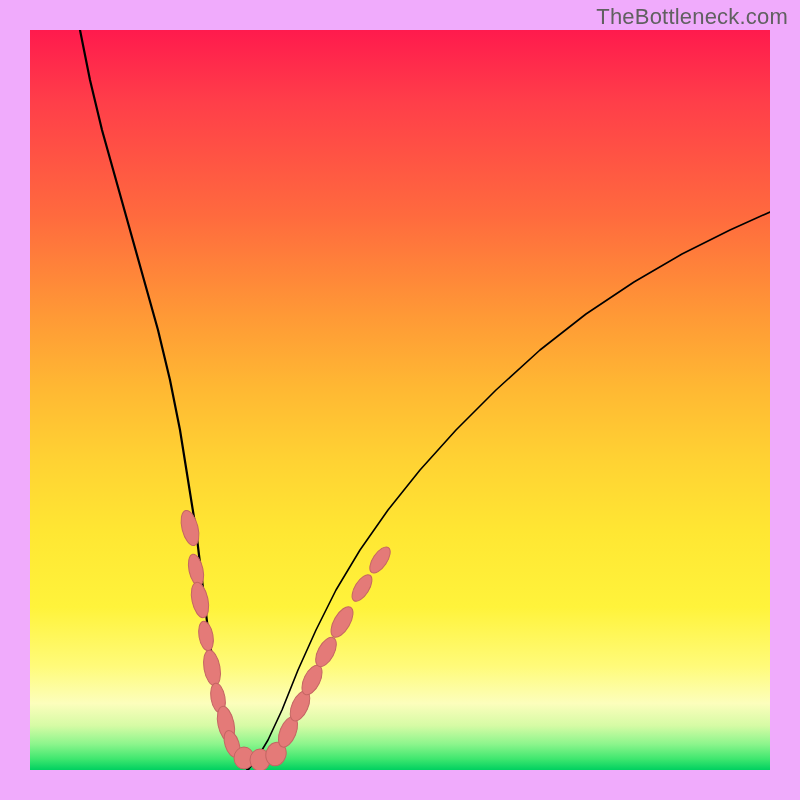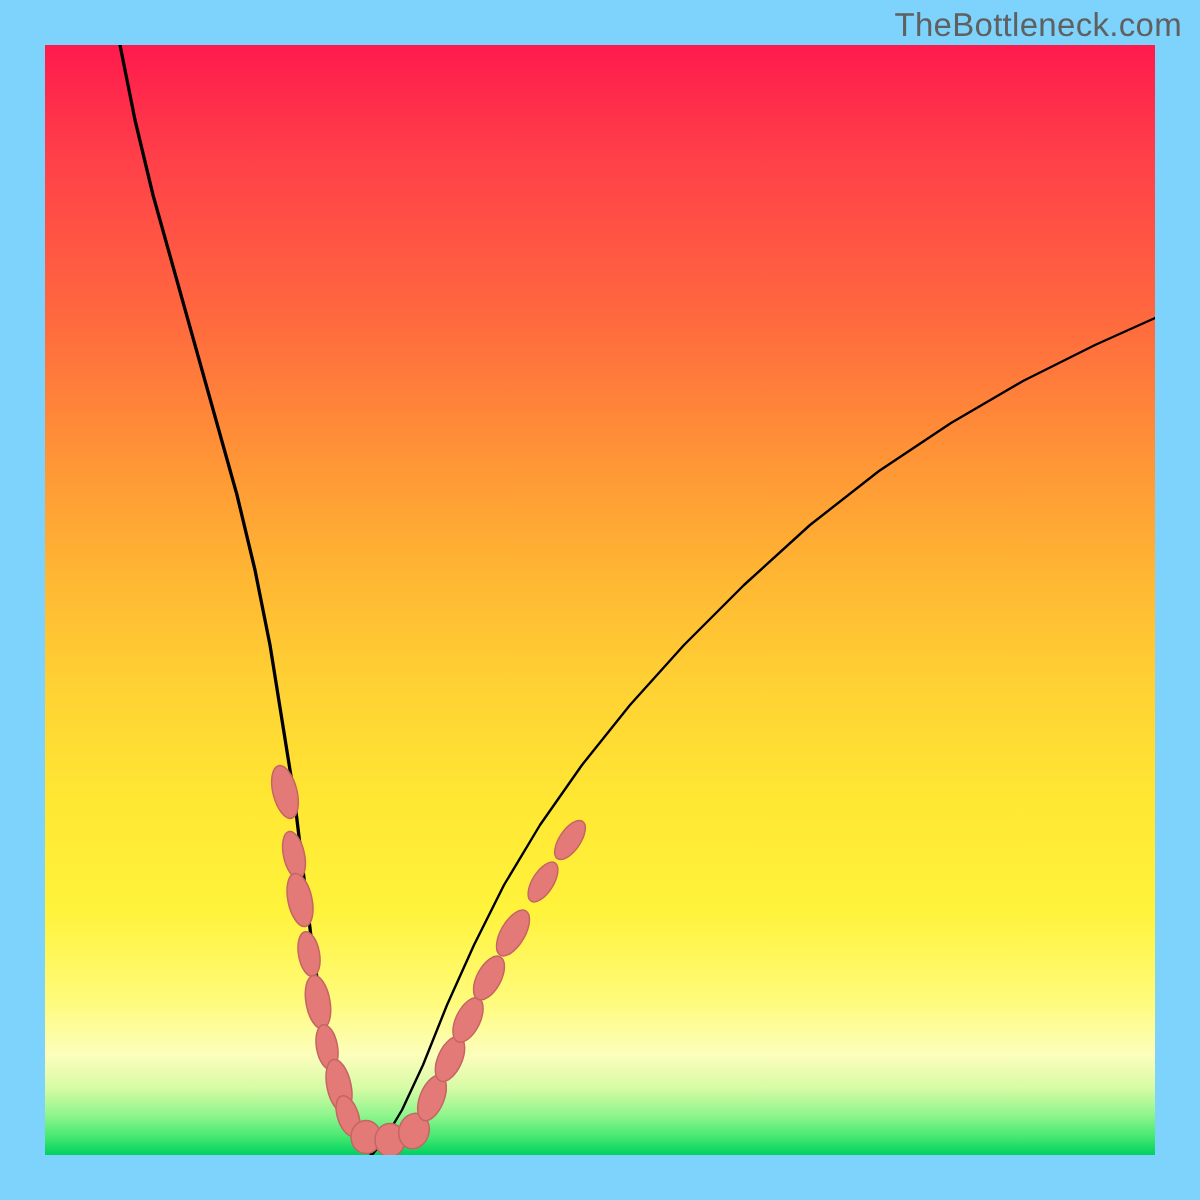--- a/index.html
+++ b/index.html
@@ -7,21 +7,21 @@
     padding: 0;
     width: 800px;
     height: 800px;
     overflow: hidden;
     font-family: Arial, Helvetica, sans-serif;
     background: #000;
   }
   .outer {
     width: 800px;
     height: 800px;
-    background: #7dd3fc;
+    background: #f0abfc;
     position: relative;
   }
   .watermark {
     position: absolute;
     top: 4px;
     right: 12px;
     color: #606060;
     font-size: 22px;
     font-weight: 500;
     letter-spacing: 0.2px;

